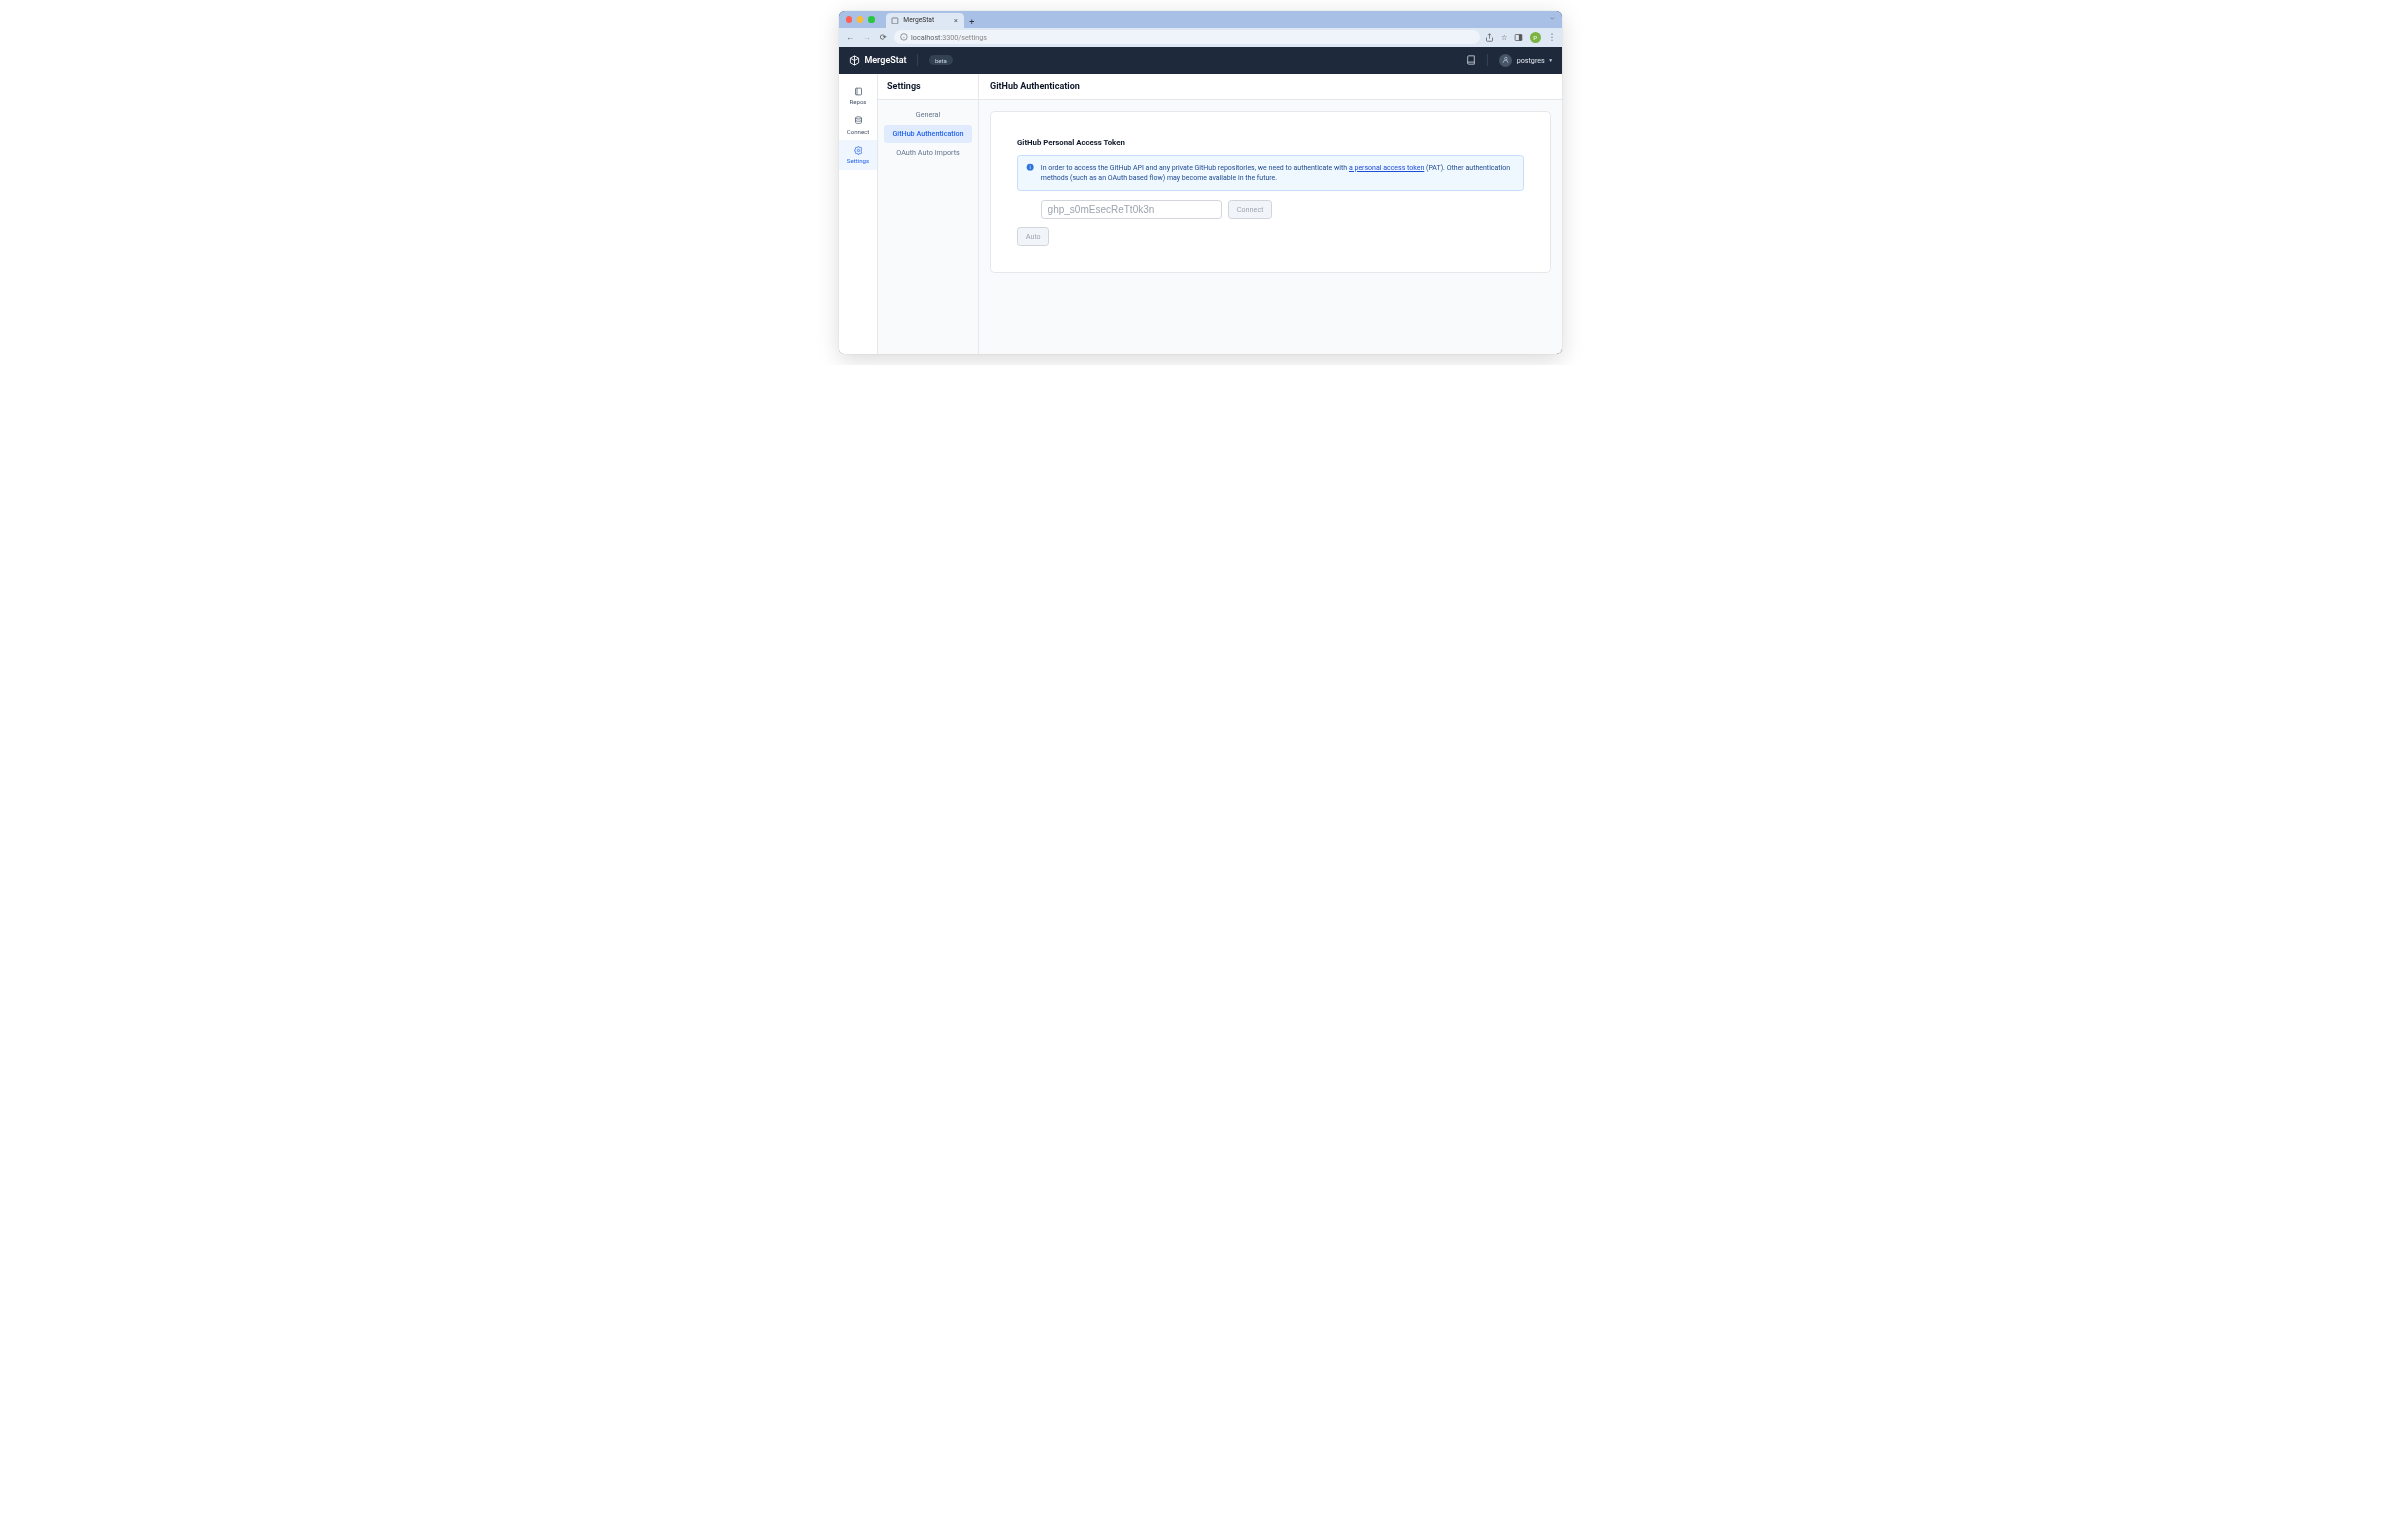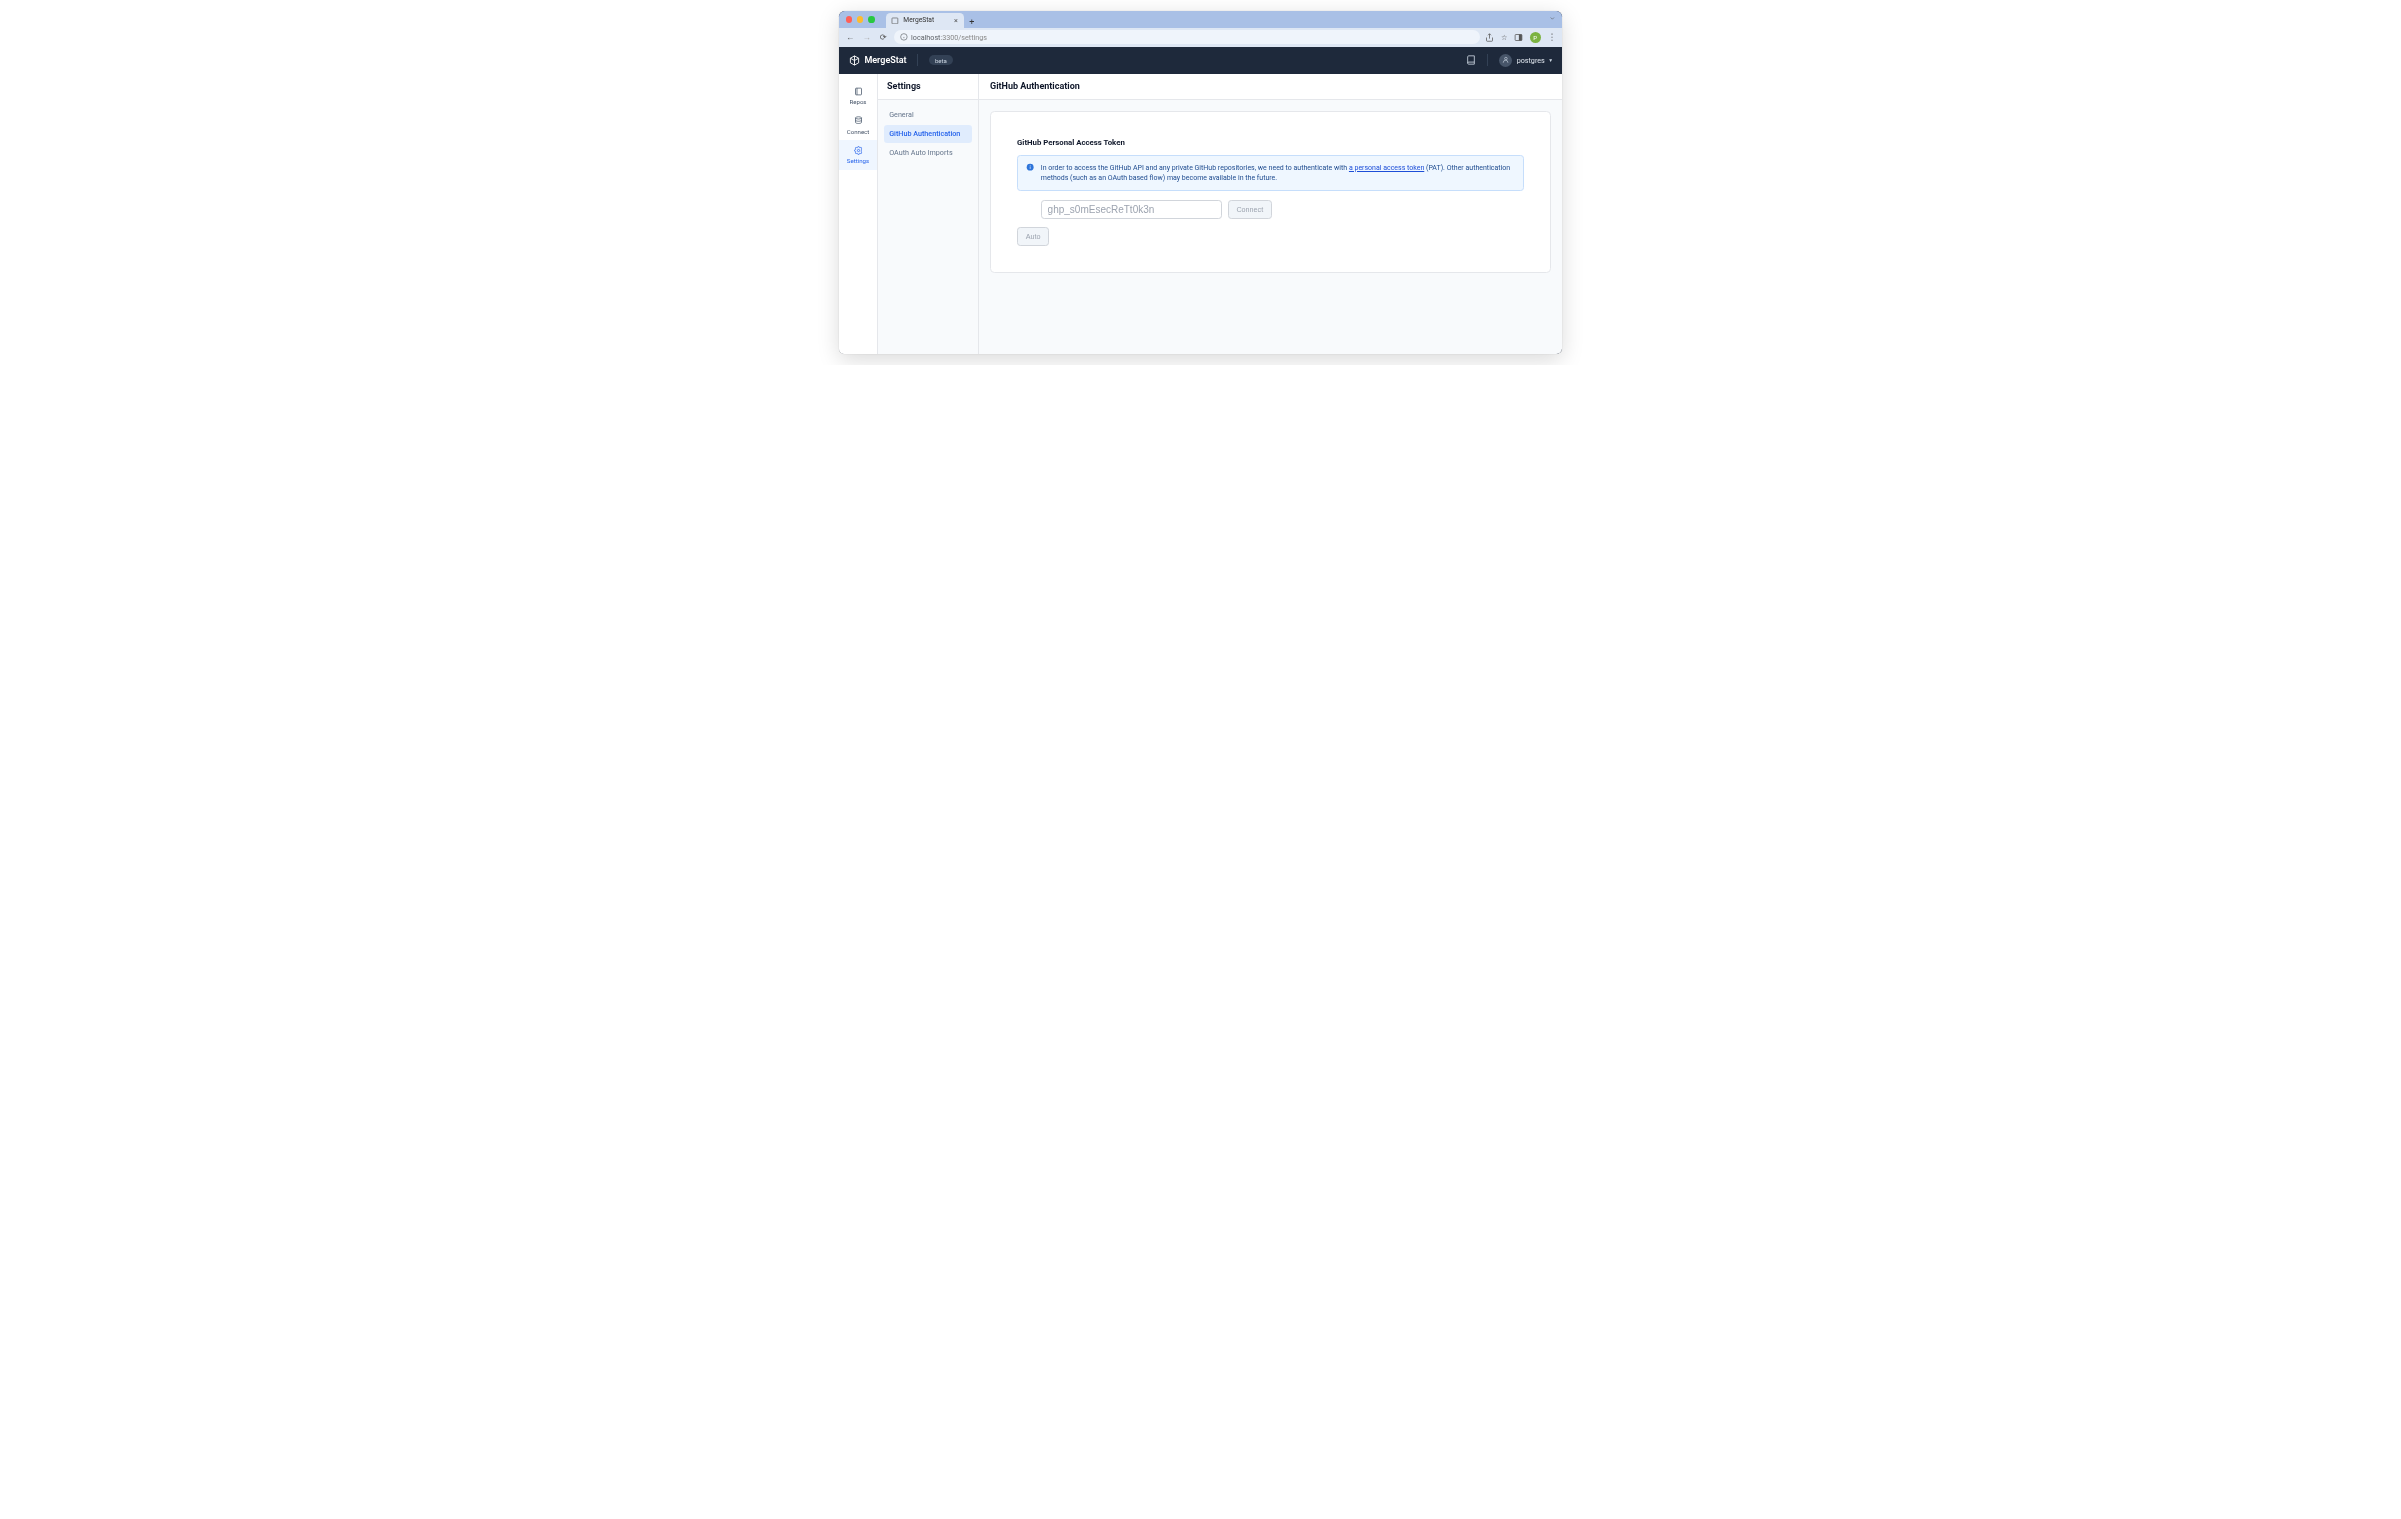--- a/index.html
+++ b/index.html
@@ -131,21 +131,21 @@
   border-right: 0.6px solid #e5e7eb;
 }
 .settings-header {
   padding: 7.8px 9px;
   font-weight: 700;
   font-size: 9px;
   color: #0f172a;
   background: #fff;
   border-bottom: 0.6px solid #e5e7eb;
 }
-.settings-nav { padding: 5.6px; display: flex; flex-direction: column; gap: 1.1px; }
+.settings-nav { padding: 5.6px; display: flex; flex-direction: column; gap: 1.1px; text-align: center; }
 .settings-nav-item {
   padding: 4.4px 5.6px;
   border-radius: 3.3px;
   font-size: 7.2px;
   color: #64748b;
   cursor: pointer;
 }
 .settings-nav-item.active { background: #e0ecfd; color: #2563eb; font-weight: 500; }
 
 .main-col { flex: 1; display: flex; flex-direction: column; }

